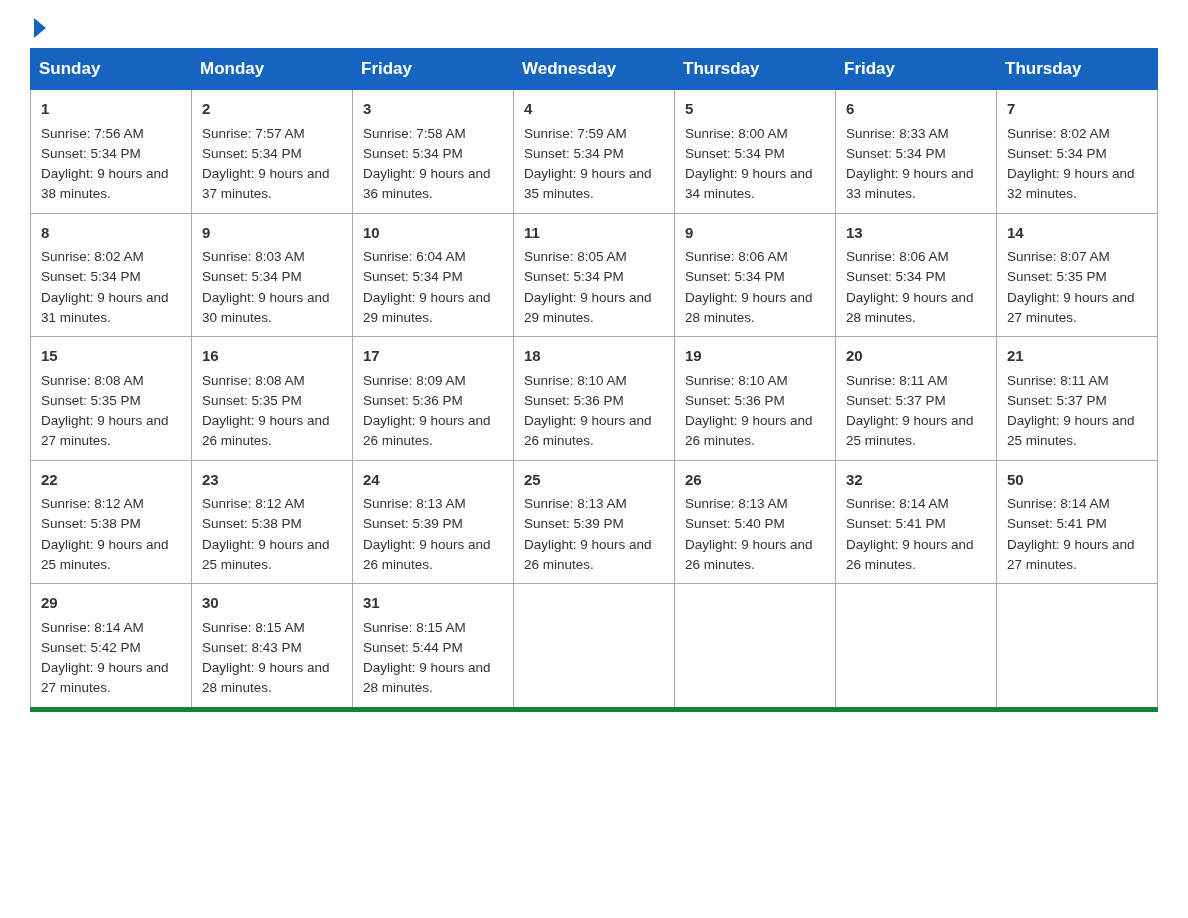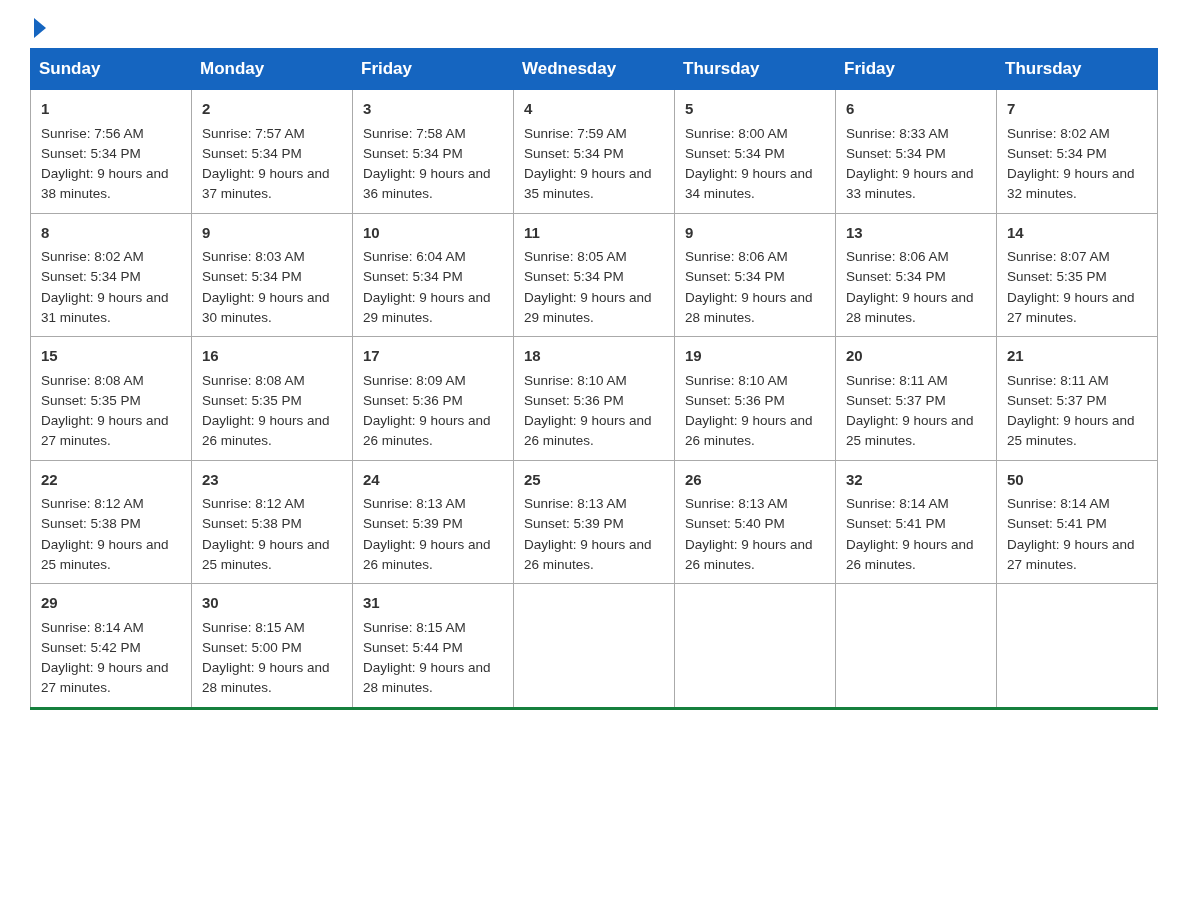--- a/index.html
+++ b/index.html
@@ -83,21 +83,21 @@
       margin-bottom: 3px;
       display: block;
     }
     .empty-cell {
       background: #fff;
     }
     .calendar tr td {
       border-bottom: 1px solid #aaa;
     }
     .calendar tbody tr:last-child td {
-      border-bottom: 3px solid #15803d;
+      border-bottom: 5px solid #15803d;
     }
   </style>
 </head>
 <body>
 
 <div class="header">
   <div class="logo">
     <div class="logo-text">
       <span class="logo-general"></span>
       <span class="logo-triangle"></span>
@@ -154,21 +154,21 @@
         <td><span class="day-num">22</span><span>Sunrise: 8:12 AM</span><br><span>Sunset: 5:38 PM</span><br><span>Daylight: 9 hours and 25 minutes.</span></td>
         <td><span class="day-num">23</span><span>Sunrise: 8:12 AM</span><br><span>Sunset: 5:38 PM</span><br><span>Daylight: 9 hours and 25 minutes.</span></td>
         <td><span class="day-num">24</span><span>Sunrise: 8:13 AM</span><br><span>Sunset: 5:39 PM</span><br><span>Daylight: 9 hours and 26 minutes.</span></td>
         <td><span class="day-num">25</span><span>Sunrise: 8:13 AM</span><br><span>Sunset: 5:39 PM</span><br><span>Daylight: 9 hours and 26 minutes.</span></td>
         <td><span class="day-num">26</span><span>Sunrise: 8:13 AM</span><br><span>Sunset: 5:40 PM</span><br><span>Daylight: 9 hours and 26 minutes.</span></td>
         <td><span class="day-num">32</span><span>Sunrise: 8:14 AM</span><br><span>Sunset: 5:41 PM</span><br><span>Daylight: 9 hours and 26 minutes.</span></td>
         <td><span class="day-num">50</span><span>Sunrise: 8:14 AM</span><br><span>Sunset: 5:41 PM</span><br><span>Daylight: 9 hours and 27 minutes.</span></td>
       </tr>
       <tr>
         <td><span class="day-num">29</span><span>Sunrise: 8:14 AM</span><br><span>Sunset: 5:42 PM</span><br><span>Daylight: 9 hours and 27 minutes.</span></td>
-        <td><span class="day-num">30</span><span>Sunrise: 8:15 AM</span><br><span>Sunset: 5:00 PM</span><br><span>Daylight: 9 hours and 28 minutes.</span></td>
+        <td><span class="day-num">30</span><span>Sunrise: 8:15 AM</span><br><span>Sunset: 8:43 PM</span><br><span>Daylight: 9 hours and 28 minutes.</span></td>
         <td><span class="day-num">31</span><span>Sunrise: 8:15 AM</span><br><span>Sunset: 5:44 PM</span><br><span>Daylight: 9 hours and 28 minutes.</span></td>
         <td class="empty-cell"></td>
         <td class="empty-cell"></td>
         <td class="empty-cell"></td>
         <td class="empty-cell"></td>
       </tr>
     </tbody>
 </table>
 
 </body></html>

